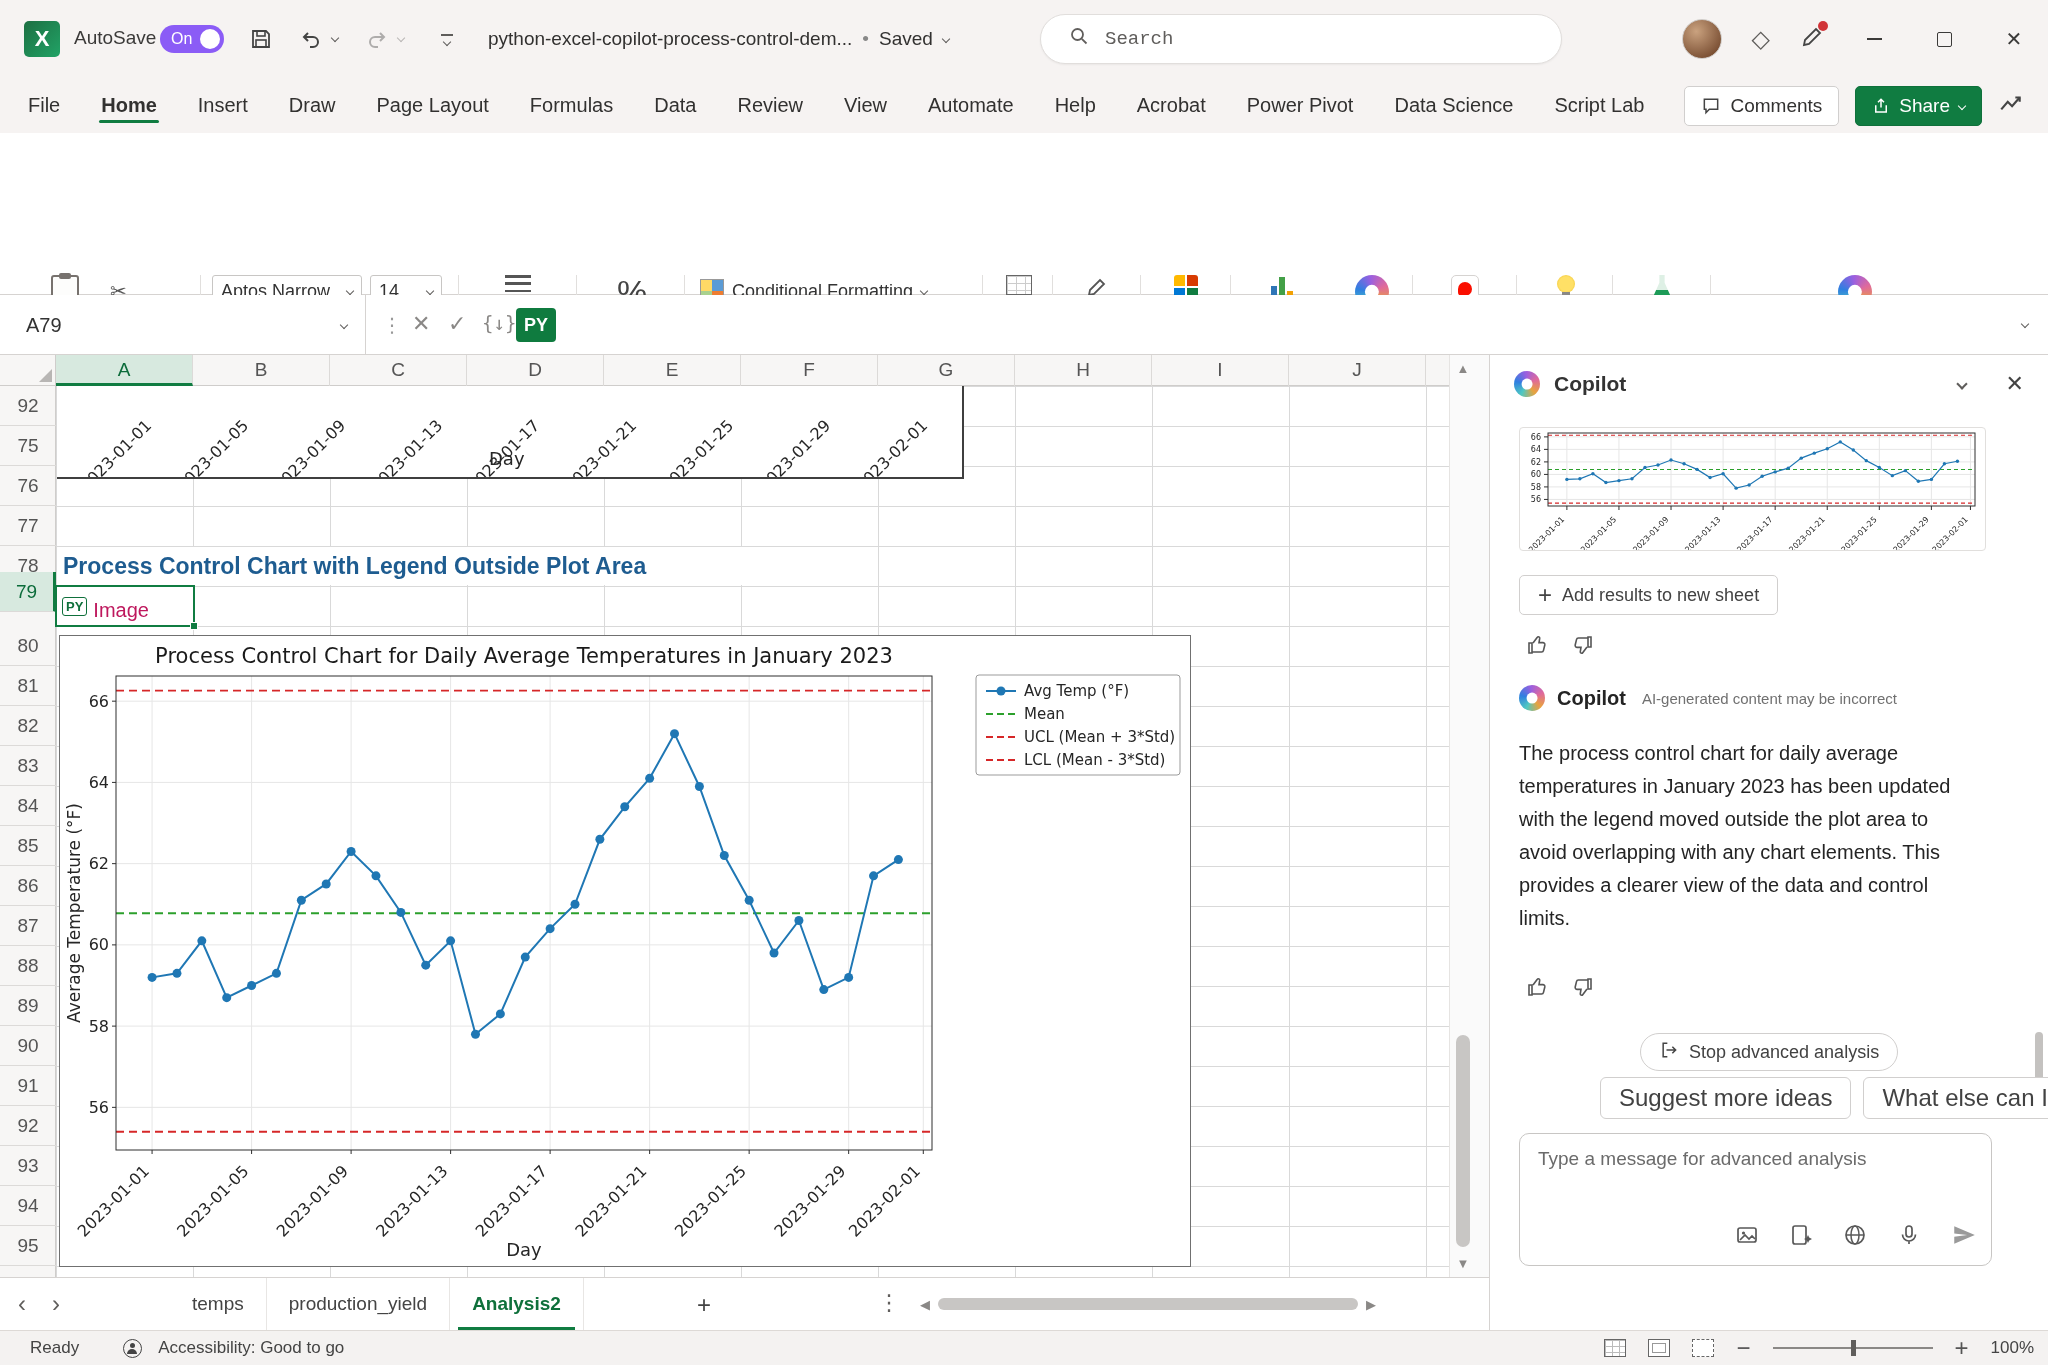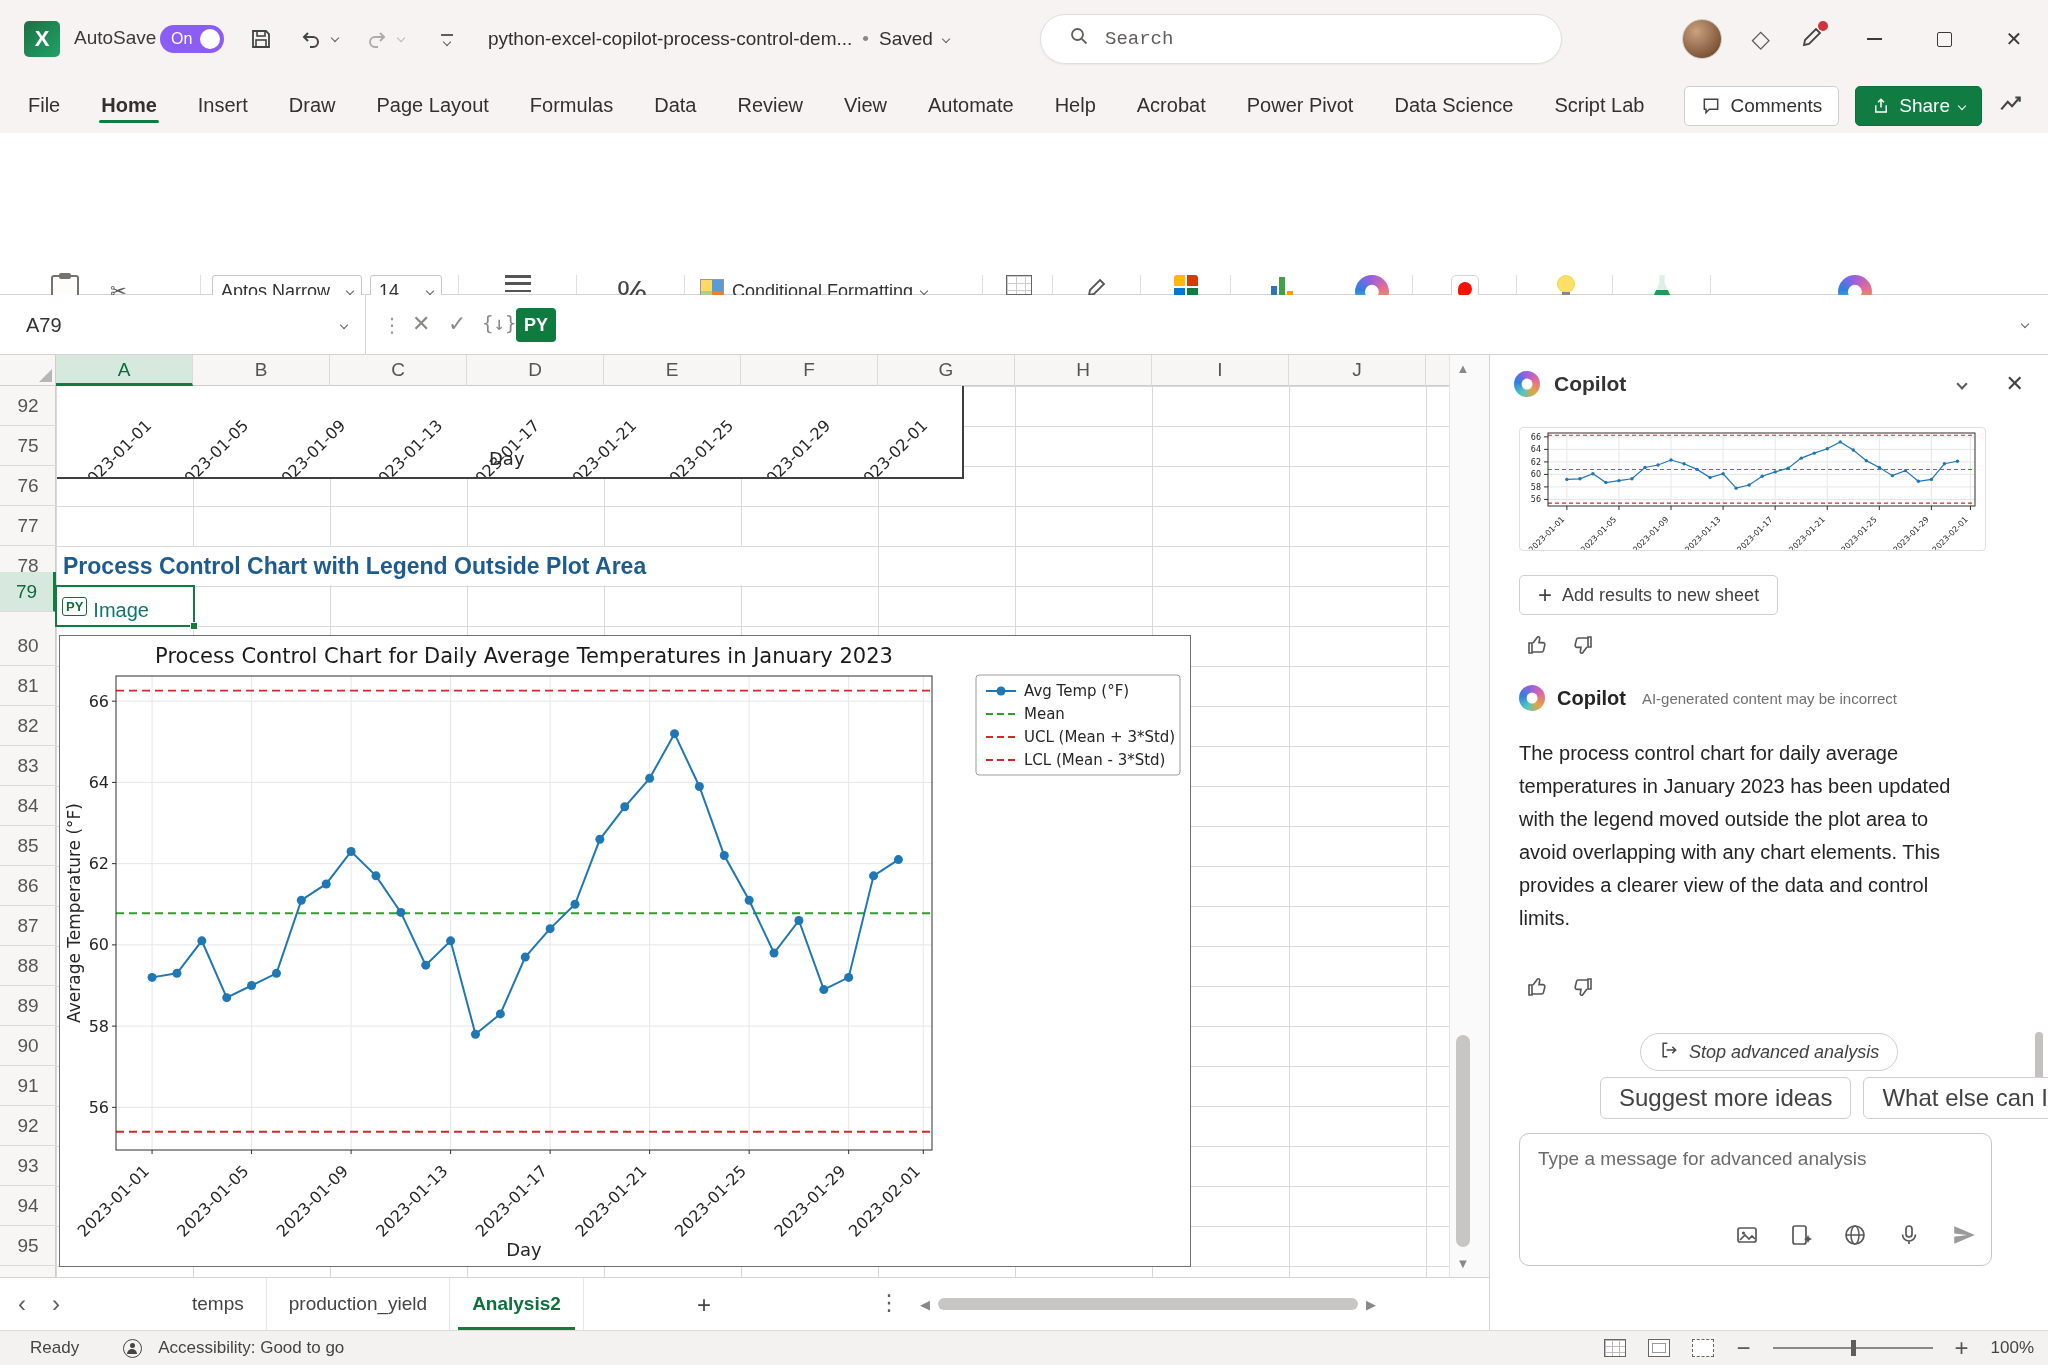--- a/index.html
+++ b/index.html
@@ -93,40 +93,40 @@
   #grid-body { position:absolute; left:56px; top:31px; width:1393px; height:891px;
     background-image:linear-gradient(to right,#d9d9d9 1px,transparent 1px),linear-gradient(to bottom,#d9d9d9 1px,transparent 1px);
     background-size:137px 40px; }
   #topchart { position:absolute; left:57px; top:31px; width:907px; height:93px; background:#fff; border-bottom:2px solid #3f3f3f; border-right:2px solid #3f3f3f; overflow:hidden; }
   .toptick { position:absolute; width:110px; height:20px; line-height:20px; text-align:right; font-size:16px; color:#262626; transform:rotate(-45deg); transform-origin:100% 100%; font-family:"DejaVu Sans", sans-serif; }
   #topchart-day { position:absolute; left:432px; top:62px; font-size:18px; color:#262626; font-family:"DejaVu Sans", sans-serif; }
   #row78-strip { position:absolute; left:57px; top:192px; width:700px; height:38px; background:#fff; display:flex; align-items:center; }
   #row78-title { font-size:23px; font-weight:bold; color:#1e5c90; padding-left:6px; white-space:nowrap; }
   #cell-a79 { position:absolute; left:55px; top:230px; width:140px; height:42px; border:2px solid #107c41; background:#fff; display:flex; align-items:center; gap:6px; padding-left:5px; }
   #a79-chip { border:1.6px solid #0f703b; color:#0f703b; font-size:13px; font-weight:bold; border-radius:3px; padding:0 3px; line-height:17px; }
-  #a79-text { font-size:20px; color:#0f766e;margin-top:8px; }
+  #a79-text { font-size:20px; color:#be185d;margin-top:8px; }
   #fill-handle { position:absolute; right:-5px; bottom:-5px; width:8px; height:8px; background:#107c41; border:1.5px solid #fff; }
   #chart-object { position:absolute; left:59px; top:280px; width:1132px; height:632px; background:#fff; border:1px solid #707070; }
   #v-scroll { position:absolute; left:1449px; top:0; width:40px; height:922px; background:#fafafa; border-left:1px solid #e6e4e2; }
   #v-thumb { position:absolute; left:6px; top:680px; width:14px; height:212px; background:#c8c6c4; border-radius:7px; }
   .scr-arrow { position:absolute; left:6px; width:14px; text-align:center; color:#8a8886; font-size:13px; }
 
   
   #copilot-panel { position:absolute; left:1489px; top:355px; width:559px; height:975px; background:#fff; border-left:1px solid #d6d3d1; }
   #cp-header { position:absolute; left:0; top:0; width:100%; height:58px; display:flex; align-items:center; padding:0 24px; gap:14px; }
   #cp-title { font-size:21px; font-weight:bold; color:#333; flex:1; }
   #cp-thumb { position:absolute; left:29px; top:72px; width:467px; height:124px; border:1px solid #e1dfdd; border-radius:4px; overflow:hidden; background:#fff; }
   #cp-addbtn { position:absolute; left:29px; top:220px; height:40px; border:1px solid #d1cfce; border-radius:5px; background:#fff; display:flex; align-items:center; gap:10px; padding:0 18px; font-size:18px; color:#424242; }
   .thumbs { position:absolute; display:flex; gap:20px; }
   .thumb-ic { width:24px; height:24px; }
   #cp-sender { position:absolute; left:29px; top:330px; display:flex; align-items:center; gap:12px; }
   #cp-sender-name { font-size:20px; font-weight:bold; color:#242424; }
   #cp-disclaimer { font-size:15px; color:#707070; margin-left:4px; }
   #cp-message { position:absolute; left:29px; top:382px; width:460px; font-size:20px; line-height:33px; color:#242424; }
-  #cp-stop { position:absolute; left:150px; top:678px; height:38px; border:1px solid #d1cfce; border-radius:19px; background:#fff; display:flex; align-items:center; gap:10px; padding:0 18px; font-size:18px; color:#424242;font-style:italic; }
+  #cp-stop { position:absolute; left:150px; top:678px; height:38px; border:1px solid #d1cfce; border-radius:19px; background:#fff; display:flex; align-items:center; gap:10px; padding:0 18px; font-size:18px; color:#424242; }
   #cp-chips { position:absolute; left:110px; top:722px; display:flex; gap:12px; }
   .chip { height:42px; border:1px solid #d1cfce; border-radius:6px; background:#fff; display:flex; align-items:center; padding:0 18px; font-size:24px; color:#424242; white-space:nowrap; }
   #cp-input { position:absolute; left:29px; top:778px; width:473px; height:133px; border:1px solid #c8c6c4; border-radius:10px; background:#fff; }
   #cp-placeholder { position:absolute; left:18px; top:14px; font-size:19px; color:#6b6b6b; }
   #cp-input-icons { position:absolute; right:14px; bottom:12px; display:flex; gap:30px; align-items:center; }
   #cp-scroll-thumb { position:absolute; right:5px; top:677px; width:8px; height:66px; background:#c4c2c0; border-radius:4px; }
 
   
   #sheetbar { position:absolute; left:0; top:1277px; width:1489px; height:53px; background:#fff; border-top:1px solid #d6d3d1; }
   #sheet-nav { position:absolute; left:18px; top:0; height:52px; display:flex; align-items:center; gap:26px; color:#605e5c; font-size:24px; }

